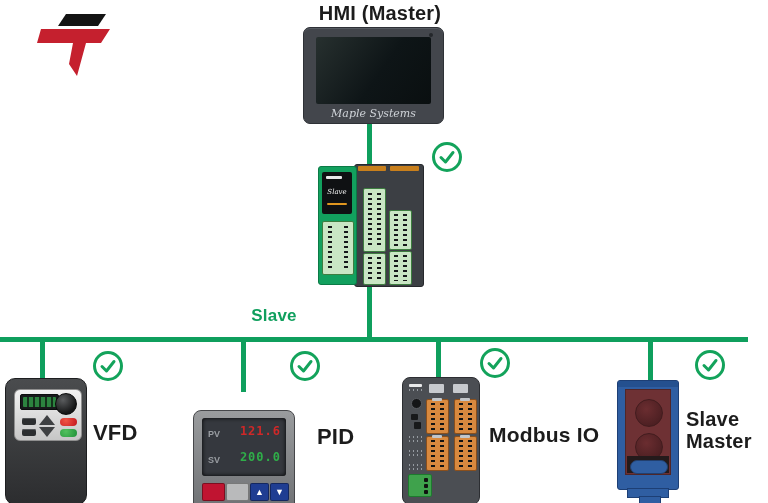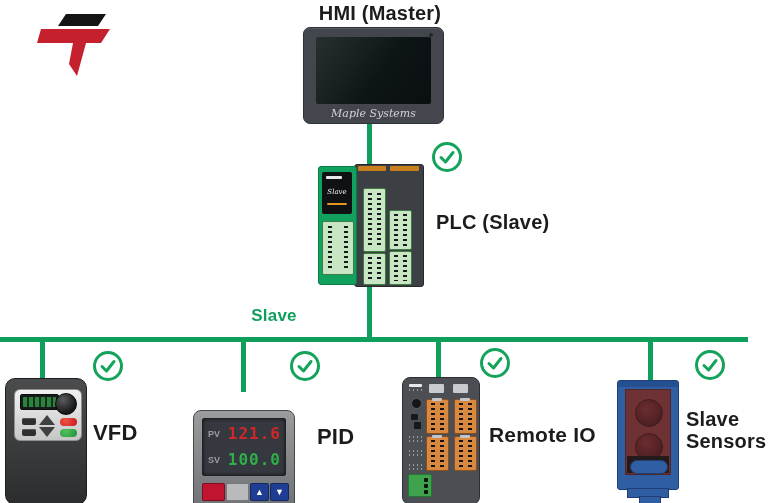--- a/index.html
+++ b/index.html
@@ -41,21 +41,21 @@
   .vfd-knob{position:absolute;border-radius:50%;background:radial-gradient(circle at 35% 30%,#5a5c5e,#151617 70%);border:1px solid #0a0a0a;}
   .vfd-btn{position:absolute;background:#2c2e30;border-radius:2px;box-shadow:inset 0 1px 0 #55585a;}
   .tri-up{position:absolute;width:0;height:0;border-left:8px solid transparent;border-right:8px solid transparent;border-bottom:10px solid #3e4042;}
   .tri-dn{position:absolute;width:0;height:0;border-left:8px solid transparent;border-right:8px solid transparent;border-top:10px solid #3e4042;}
   .oval-r{position:absolute;background:radial-gradient(circle at 35% 30%,#f05545,#c3151d);border-radius:6px;}
   .oval-g{position:absolute;background:radial-gradient(circle at 35% 30%,#52c15e,#1f9138);border-radius:6px;}
   
   .pid{position:absolute;background:linear-gradient(#9a9c9e,#6e7073);border:1px solid #46474a;border-radius:8px;margin-top:19px;}
   .pid-disp{position:absolute;background:#35383e;border-radius:3px;box-shadow:inset 0 0 4px #000;}
   .pid-tag{position:absolute;color:#989ca1;font-size:9px;font-weight:bold;}
-  .pid-val{position:absolute;font-family:"DejaVu Sans Mono",monospace;font-weight:bold;font-size:16px;letter-spacing:1px;}
+  .pid-val{position:absolute;font-family:"DejaVu Sans Mono",monospace;font-weight:bold;font-size:12px;letter-spacing:1px;}
   .pid-btn{position:absolute;height:16px;border-radius:2px;border:1px solid rgba(0,0,0,.35);}
   .pid-arrow{color:#fff;font-size:9px;text-align:center;line-height:16px;}
   
   .rio{position:absolute;background:#4b4e53;border:1px solid #2c2e32;border-radius:8px;}
   .rio-cap{position:absolute;background:#c7cace;border-radius:1px;}
   .rio-txt{position:absolute;background:#e8e9ea;height:3px;border-radius:1px;}
   .dotrow{position:absolute;height:2px;background-image:repeating-linear-gradient(to right,#969ba1 0 1.5px,rgba(0,0,0,0) 1.5px 4px);}
   .rio-knob{position:absolute;border-radius:50%;background:#141517;border:1px solid #5a5d62;}
   .rio-sq{position:absolute;background:#17181a;border-radius:1px;}
   .oblock{position:absolute;background:#d8893f;border:1px solid #8a4f1c;border-radius:2px;}
@@ -76,28 +76,27 @@
 <body>
 
 <div id="canvas">
 
   <svg class="abs" style="left:33px;top:6px" width="80" height="75" viewBox="0 0 80 75">
     <polygon points="33,8 73,8 65,20 25,20" fill="#141414"></polygon>
     <polygon points="8,23 77,23 68,37 53,37 44,70 36,58 40,37 4,37" fill="#c5202e"></polygon>
   </svg>
 
   <div class="lbl" style="left:270px;top:2px;width:220px;text-align:center;font-size:20px">HMI (Master)</div>
-  <div class="lbl" style="left:436px;top:211px;font-size:20px">PLC (Slave)</div>
   <div class="lbl" style="left:228px;top:306px;width:92px;text-align:center;font-size:17px;color:var(--green)">Slave</div>
   <div class="lbl" style="left:93px;top:420px;font-size:22px">VFD</div>
   <div class="lbl" style="left:317px;top:424px;font-size:22px">PID</div>
-  <div class="lbl" style="left:489px;top:423px;font-size:21px">Remote IO</div>
+  <div class="lbl" style="left:489px;top:423px;font-size:21px">Modbus IO</div>
   <div class="lbl" style="left:686px;top:408px;font-size:20px;line-height:22px">
     <div>Slave</div>
-    <div>Sensors</div>
+    <div>Master</div>
   </div>
 
   <div class="gline" style="left:367px;top:121px;width:5px;height:45px"></div>
   <div class="gline" style="left:367px;top:284px;width:5px;height:55px"></div>
   <div class="gline" style="left:0;top:337px;width:748px;height:5px"></div>
   <div class="gline" style="left:40px;top:341px;width:5px;height:38px"></div>
   <div class="gline" style="left:241px;top:341px;width:5px;height:51px"></div>
   <div class="gline" style="left:436px;top:341px;width:5px;height:37px"></div>
   <div class="gline" style="left:648px;top:341px;width:5px;height:40px"></div>
 
@@ -175,21 +174,21 @@
       <div class="oval-r" style="left:45px;top:28px;width:17px;height:8px"></div>
       <div class="oval-g" style="left:45px;top:39px;width:17px;height:8px"></div>
     </div>
   </div>
 
   <div class="pid" style="left:193px;top:391px;width:100px;height:101px">
     <div class="pid-disp" style="left:8px;top:7px;width:84px;height:58px">
       <div class="pid-tag" style="left:6px;top:11px">PV</div>
       <div class="pid-val" style="right:5px;top:6px;color:#cf2828">121.6</div>
       <div class="pid-tag" style="left:6px;top:37px">SV</div>
-      <div class="pid-val" style="right:5px;top:32px;color:#2fae49">100.0</div>
+      <div class="pid-val" style="right:5px;top:32px;color:#2fae49">200.0</div>
     </div>
     <div class="pid-btn" style="left:8px;top:72px;width:21px;background:#c01431"></div>
     <div class="pid-btn" style="left:32px;top:72px;width:21px;background:#b9babb"></div>
     <div class="pid-btn pid-arrow" style="left:56px;top:72px;width:17px;background:#1f3d92">▲</div>
     <div class="pid-btn pid-arrow" style="left:76px;top:72px;width:17px;background:#1f3d92">▼</div>
   </div>
 
   <div class="rio" style="left:402px;top:377px;width:76px;height:126px">
     <div class="rio-txt" style="left:6px;top:6px;width:13px"></div>
     <div class="dotrow" style="left:6px;top:11px;width:13px"></div>

